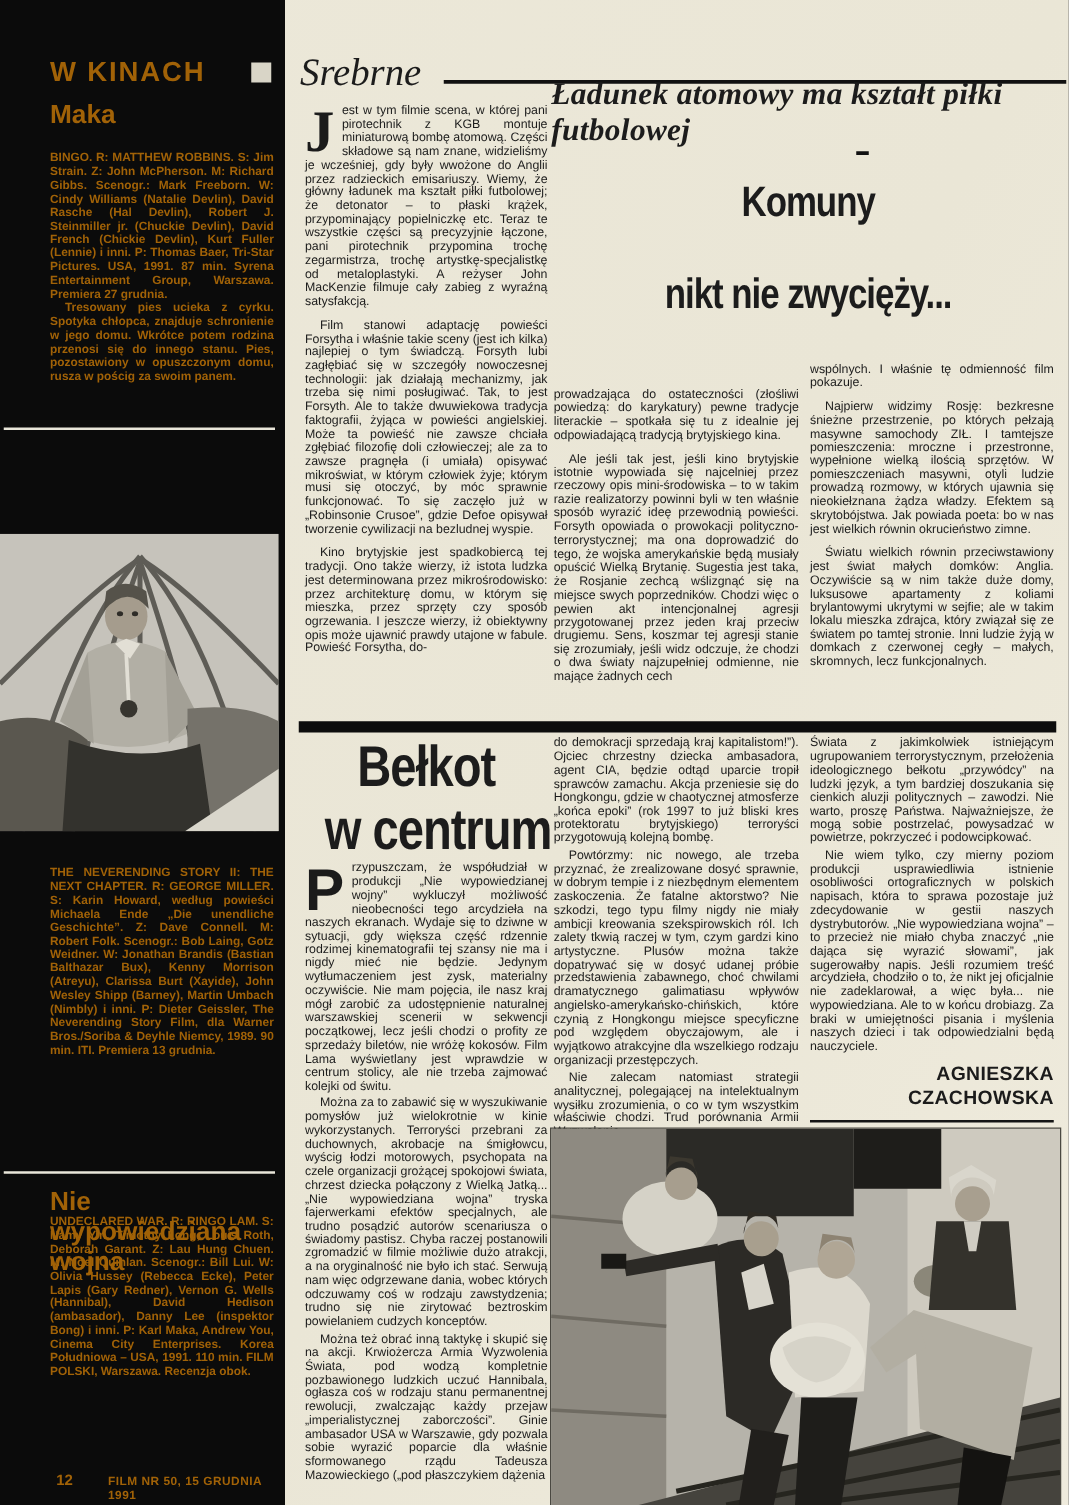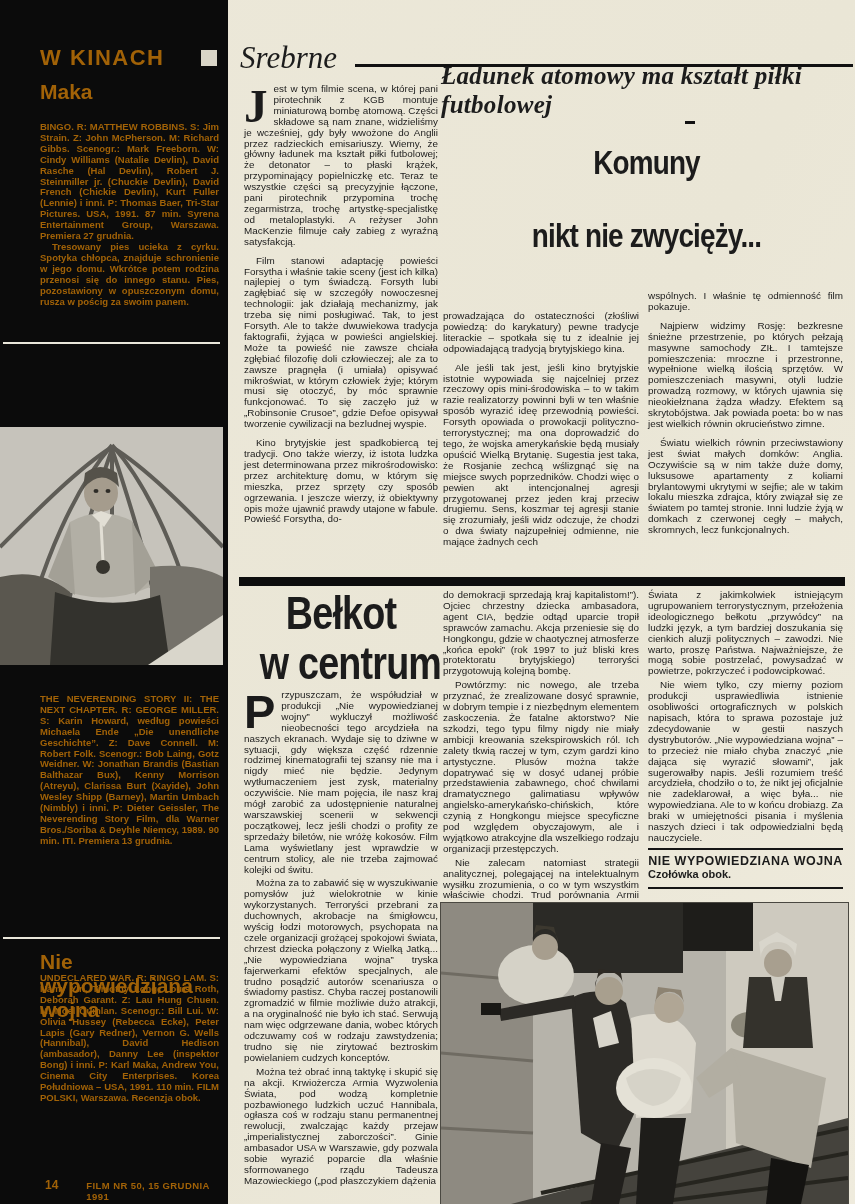--- a/index.html
+++ b/index.html
@@ -108,21 +108,21 @@
     </div>
 
     <div class="sb-rule" style="top:937px;"></div>
 
     <h2 class="sb-h2" style="top:950px;width:152px;">Nie wypowiedziana wojna</h2>
     <div class="sb-text" style="top:973px;">
       <p>UNDECLARED WAR. R: RINGO LAM. S: Namy Yin, Timothy Long, Louis Roth, Deborah Garant. Z: Lau Hung Chuen. M: Noel Quinlan. Scenogr.: Bill Lui. W: Olivia Hussey (Rebecca Ecke), Peter Lapis (Gary Redner), Vernon G. Wells (Hannibal), David Hedison (ambasador), Danny Lee (inspektor Bong) i inni. P: Karl Maka, Andrew You, Cinema City Enterprises. Korea Południowa – USA, 1991. 110 min. FILM POLSKI, Warszawa. Recenzja obok.</p>
     </div>
 
     <div class="sb-footer">
-      <span class="pg">14</span>
+      <span class="pg">12</span>
       <span class="ft">FILM NR 50, 15 GRUDNIA 1991</span>
     </div>
   </aside>
 
   <main class="main">
     <div class="recenzje">Srebrne</div>
     <div class="recenzje-rule"></div>
 
     <div class="kicker">Ładunek atomowy ma kształt piłki futbolowej</div>
     <div class="kicker-dash"></div>
@@ -168,20 +168,21 @@
     <div class="col tight a2c2 plist">
         <p>do demokracji sprzedają kraj kapitalistom!”). Ojciec chrzestny dziecka ambasadora, agent CIA, będzie odtąd uparcie tropił sprawców zamachu. Akcja przeniesie się do Hongkongu, gdzie w chaotycznej atmosferze „końca epoki” (rok 1997 to już bliski kres protektoratu brytyjskiego) terroryści przygotowują kolejną bombę.</p>
         <p>Powtórzmy: nic nowego, ale trzeba przyznać, że zrealizowane dosyć sprawnie, w dobrym tempie i z niezbędnym elementem zaskoczenia. Że fatalne aktorstwo? Nie szkodzi, tego typu filmy nigdy nie miały ambicji kreowania szekspirowskich ról. Ich zalety tkwią raczej w tym, czym gardzi kino artystyczne. Plusów można także dopatrywać się w dosyć udanej próbie przedstawienia zabawnego, choć chwilami dramatycznego galimatiasu wpływów angielsko-amerykańsko-chińskich, które czynią z Hongkongu miejsce specyficzne pod względem obyczajowym, ale i wyjątkowo atrakcyjne dla wszelkiego rodzaju organizacji przestępczych.</p>
         <p>Nie zalecam natomiast strategii analitycznej, polegającej na intelektualnym wysiłku zrozumienia, o co w tym wszystkim właściwie chodzi. Trud porównania Armii Wyzwolenia</p>
       </div>
     <div class="col tight a2c3">
       <div class="plist">
           <p>Świata z jakimkolwiek istniejącym ugrupowaniem terrorystycznym, przełożenia ideologicznego bełkotu „przywódcy” na ludzki język, a tym bardziej doszukania się cienkich aluzji politycznych – zawodzi. Nie warto, proszę Państwa. Najważniejsze, że mogą sobie postrzelać, powysadzać w powietrze, pokrzyczeć i podowcipkować.</p>
           <p>Nie wiem tylko, czy mierny poziom produkcji usprawiedliwia istnienie osobliwości ortograficznych w polskich napisach, która to sprawa pozostaje już zdecydowanie w gestii naszych dystrybutorów. „Nie wypowiedziana wojna” – to przecież nie miało chyba znaczyć „nie dająca się wyrazić słowami”, jak sugerowałby napis. Jeśli rozumiem treść arcydzieła, chodziło o to, że nikt jej oficjalnie nie zadeklarował, a więc była... nie wypowiedziana. Ale to w końcu drobiazg. Za braki w umiejętności pisania i myślenia naszych dzieci i tak odpowiedzialni będą nauczyciele.</p>
         </div>
+      <div class="byline">AGNIESZKA CZACHOWSKA</div>
       <div class="caption-box">
         <div class="cap-title">NIE WYPOWIEDZIANA WOJNA</div>
         <div class="cap-sub">Czołówka obok.</div>
       </div>
     </div>
 
     <figure class="photo2">
       <svg width="407" height="301" viewBox="0 0 407 301">
         <rect width="407" height="301" fill="#b6b3aa"></rect>
         <rect x="285" width="122" height="301" fill="#cecabf"></rect>

